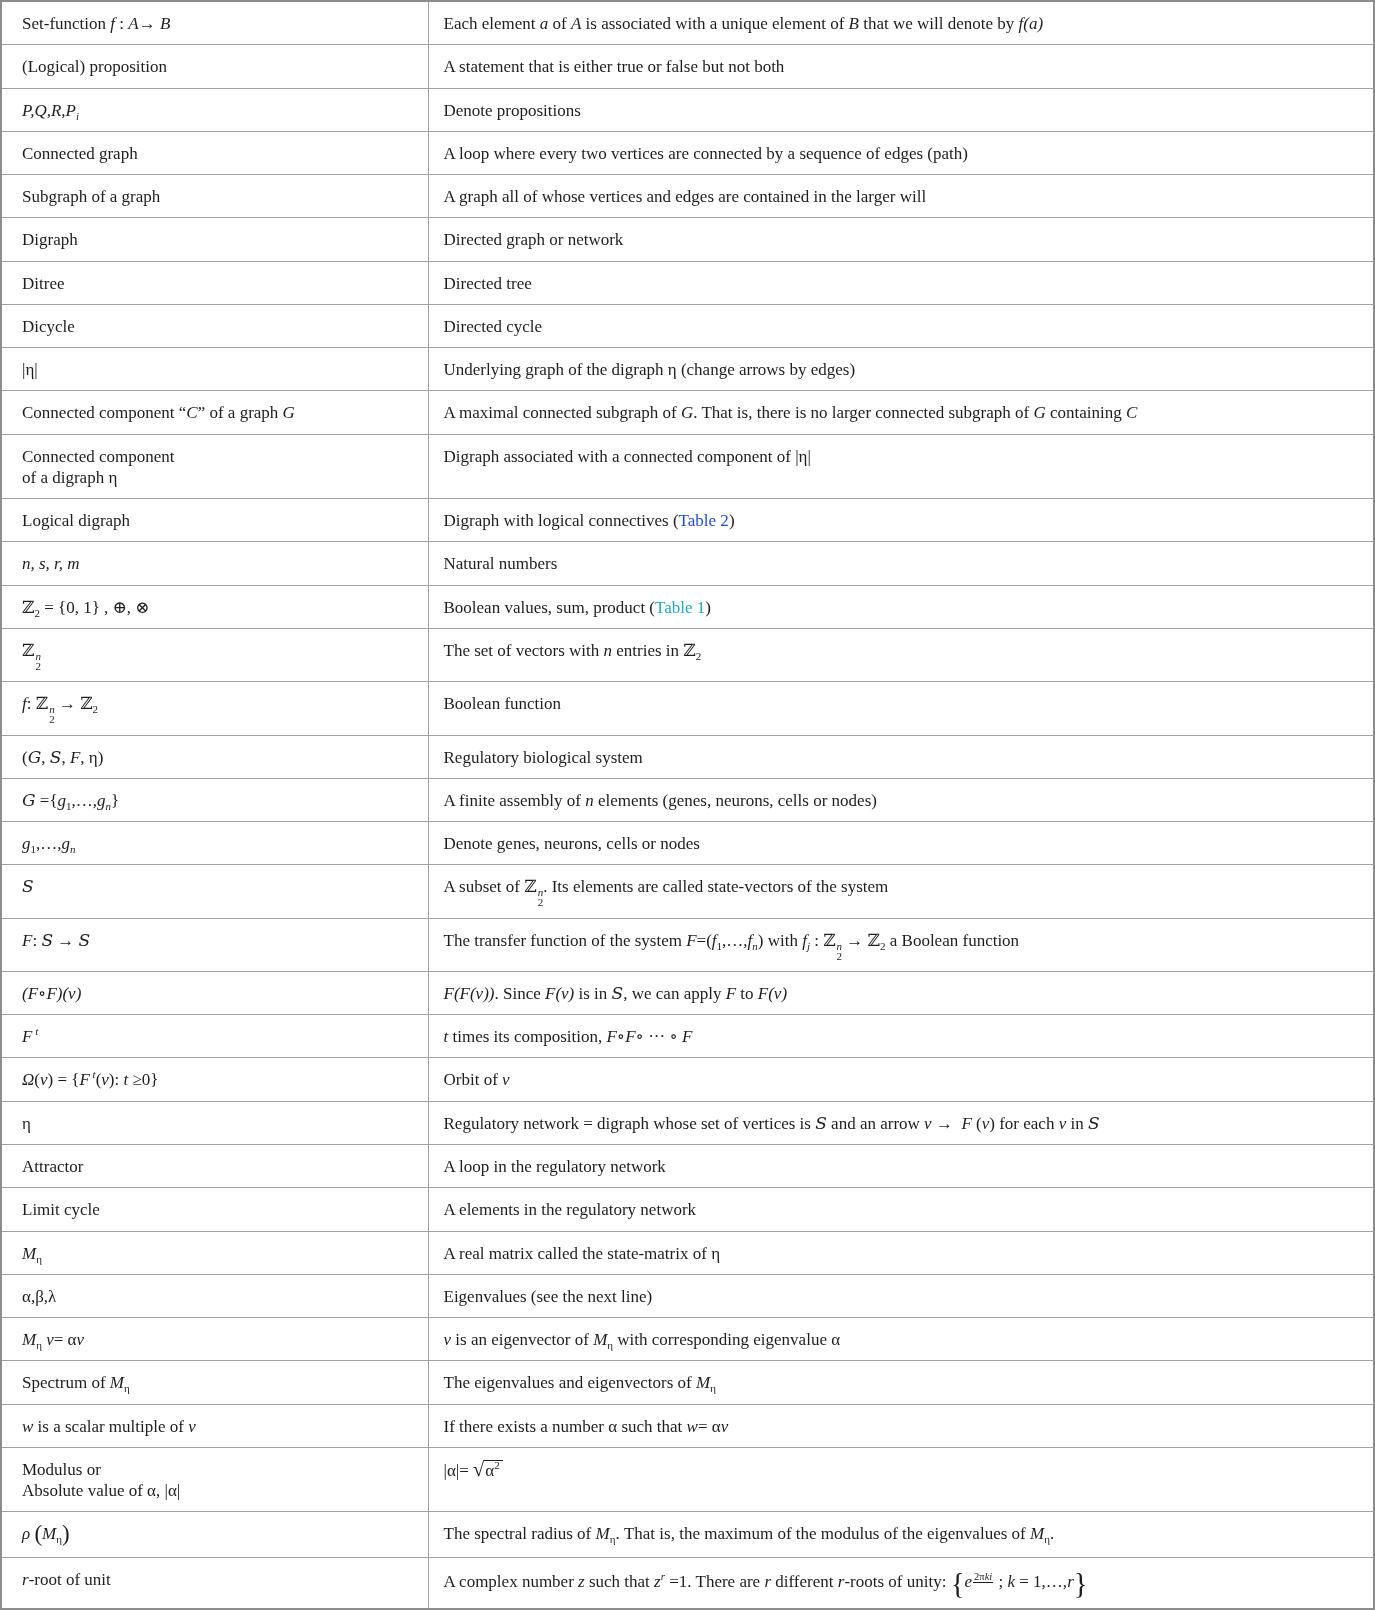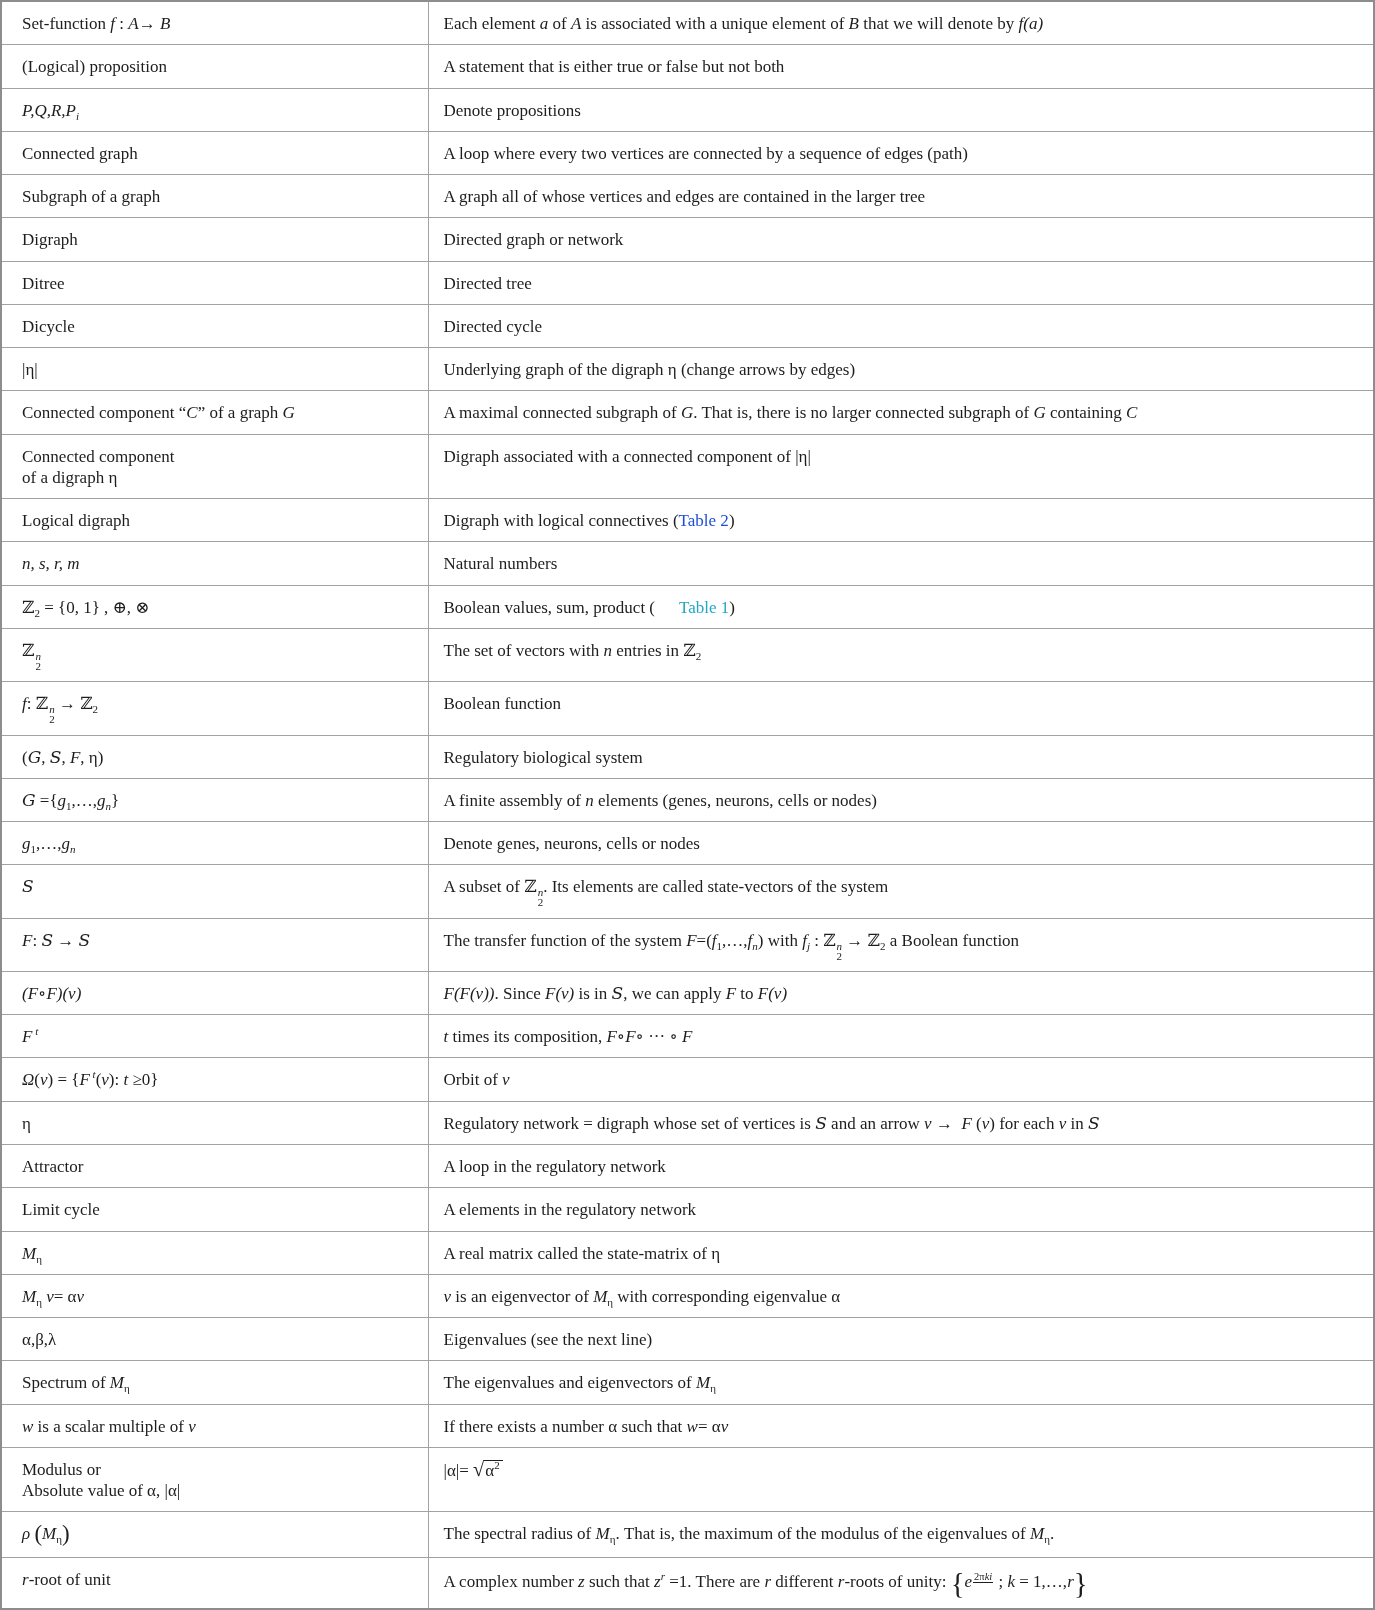--- a/index.html
+++ b/index.html
@@ -64,21 +64,21 @@
         <tr>
           <td class="term"><i>P,Q,R,P<sub>i</sub></i></td>
           <td class="def">Denote propositions</td>
         </tr>
         <tr>
           <td class="term">Connected graph</td>
           <td class="def">A loop where every two vertices are connected by a sequence of edges (path)</td>
         </tr>
         <tr>
           <td class="term">Subgraph of a graph</td>
-          <td class="def">A graph all of whose vertices and edges are contained in the larger tree</td>
+          <td class="def">A graph all of whose vertices and edges are contained in the larger will</td>
         </tr>
         <tr>
           <td class="term">Digraph</td>
           <td class="def">Directed graph or network</td>
         </tr>
         <tr>
           <td class="term">Ditree</td>
           <td class="def">Directed tree</td>
         </tr>
         <tr>
@@ -100,21 +100,21 @@
         <tr>
           <td class="term">Logical digraph</td>
           <td class="def">Digraph with logical connectives (<span class="link" style="color: #1d4ed8;">Table 2</span>)</td>
         </tr>
         <tr>
           <td class="term"><i>n, s, r, m</i></td>
           <td class="def">Natural numbers</td>
         </tr>
         <tr>
           <td class="term">ℤ<sub>2</sub> = {0, 1} , ⊕, ⊗</td>
-          <td class="def">Boolean values, sum, product (<span class="link" style="color: rgb(33, 167, 198); margin-left: 24px;">Table 1</span>)</td>
+          <td class="def">Boolean values, sum, product (<span class="link" style="color: rgb(33, 167, 198);">Table 1</span>)</td>
         </tr>
         <tr>
           <td class="term">ℤ<span class="ss">
               <span><i>n</i></span>
               <span>2</span>
             </span></td>
           <td class="def">The set of vectors with <i>n</i> entries in ℤ<sub>2</sub></td>
         </tr>
         <tr>
           <td class="term"><i>f</i>: ℤ<span class="ss">
@@ -171,26 +171,26 @@
         </tr>
         <tr>
           <td class="term">Limit cycle</td>
           <td class="def">A elements in the regulatory network</td>
         </tr>
         <tr>
           <td class="term"><i>M</i><sub>η</sub></td>
           <td class="def">A real matrix called the state-matrix of η</td>
         </tr>
         <tr>
+          <td class="term">α,β,λ</td>
+          <td class="def">Eigenvalues (see the next line)</td>
+        </tr>
+        <tr>
           <td class="term"><i>M</i><sub>η</sub> <i>v</i>= α<i>v</i></td>
           <td class="def"><i>v</i> is an eigenvector of <i>M</i><sub>η</sub> with corresponding eigenvalue α</td>
-        </tr>
-        <tr>
-          <td class="term">α,β,λ</td>
-          <td class="def">Eigenvalues (see the next line)</td>
         </tr>
         <tr>
           <td class="term">Spectrum of <i>M</i><sub>η</sub></td>
           <td class="def">The eigenvalues and eigenvectors of <i>M</i><sub>η</sub></td>
         </tr>
         <tr>
           <td class="term"><i>w</i> is a scalar multiple of <i>v</i></td>
           <td class="def">If there exists a number α such that <i>w</i>= α<i>v</i></td>
         </tr>
         <tr>

